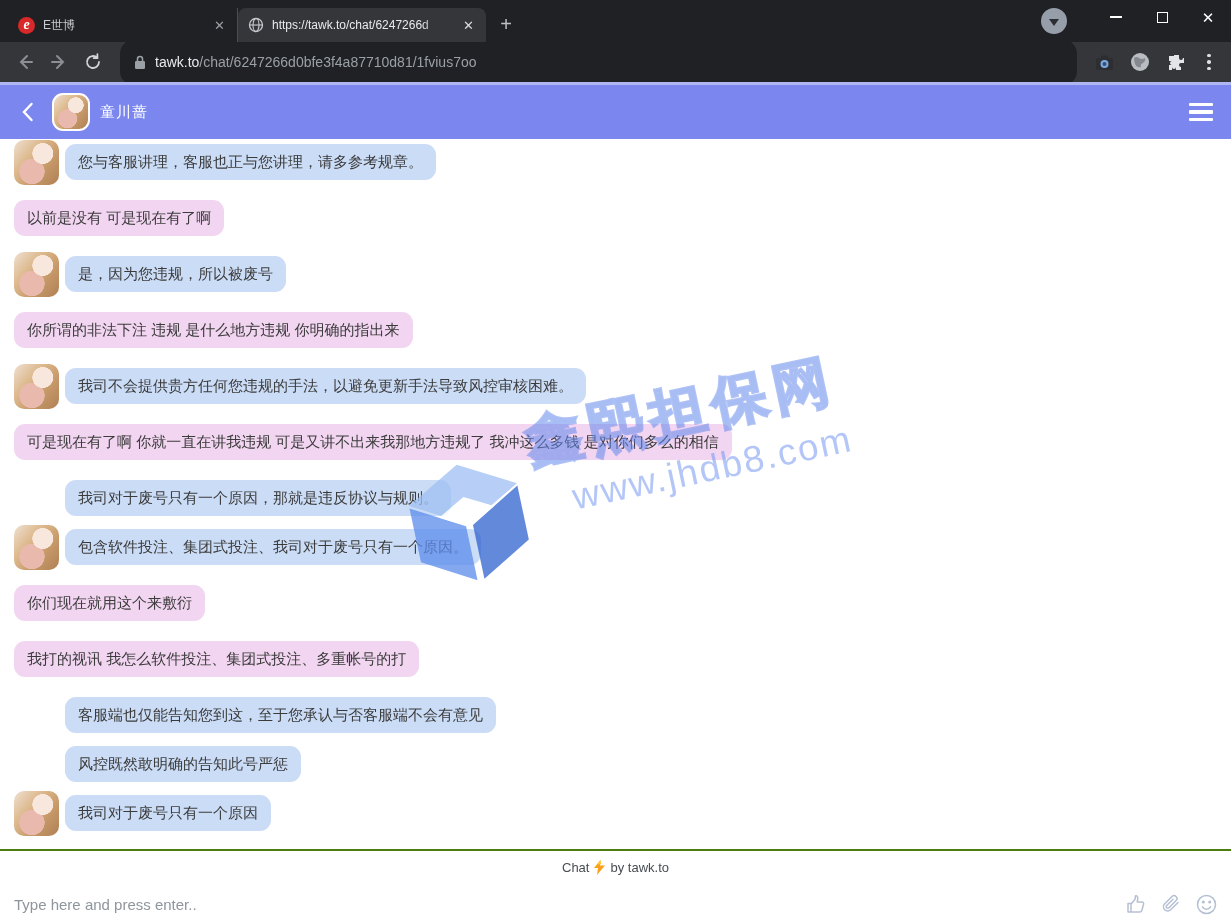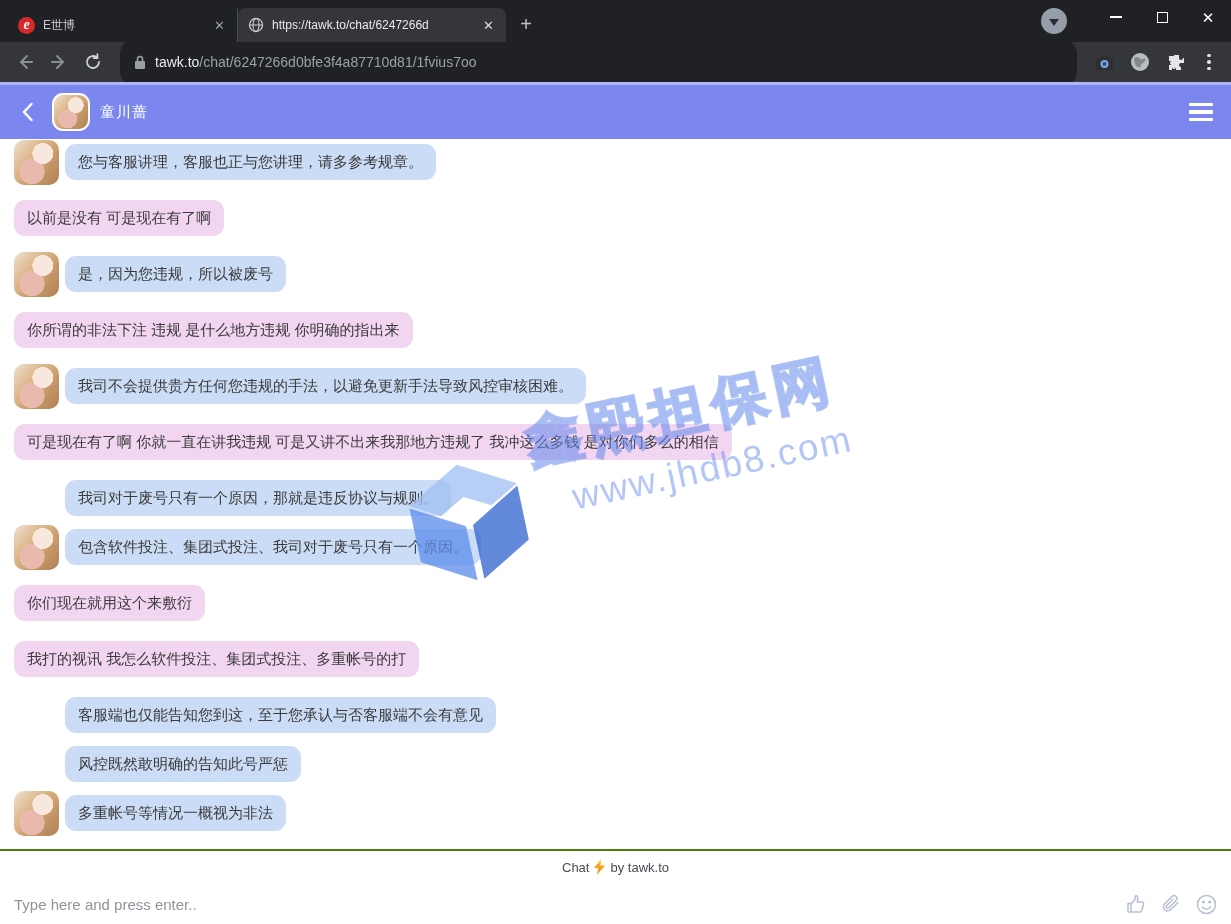--- a/index.html
+++ b/index.html
@@ -4,21 +4,21 @@
 <style>
   * { margin:0; padding:0; box-sizing:border-box; }
   html,body { width:1231px; height:924px; overflow:hidden;
     font-family:"Liberation Sans","DejaVu Sans",sans-serif; }
   .window { width:1231px; height:924px; display:flex; flex-direction:column; background:#fff; }
 
   
   .tabbar { height:42px; background:#202124; display:flex; align-items:flex-end; padding-left:8px; position:relative; }
   .tab { height:34px; display:flex; align-items:center; padding:0 10px; gap:8px; font-size:12px; cursor:default; }
   .tab.inactive { width:230px; color:#c9ccd1; border-right:1px solid #4a4d51; }
-  .tab.active { width:268px; color:#e8eaed; background:#35363a; border-radius:8px 8px 0 0; }
+  .tab.active { width:248px; color:#e8eaed; background:#35363a; border-radius:8px 8px 0 0; }
   .tab-title { flex:1; white-space:nowrap; overflow:hidden;
     -webkit-mask-image:linear-gradient(90deg,#000 82%,transparent); mask-image:linear-gradient(90deg,#000 82%,transparent); }
   .tab-close { color:#9aa0a6; font-size:13px; padding:0 2px; }
   .tab.active .tab-close { color:#dadce0; }
   .favicon-e { width:17px; height:17px; border-radius:50%; background:#d7282a; color:#fff;
     font-family:"Liberation Serif","DejaVu Serif",serif; font-style:italic; font-weight:bold;
     font-size:14px; line-height:16px; text-align:center; flex:none; }
   .newtab { width:28px; height:28px; margin:0 0 3px 6px; color:#bdc1c6; font-size:20px; line-height:26px; text-align:center; border-radius:50%; }
   .tabbar-right { position:absolute; right:0; top:0; height:42px; display:flex; align-items:center; }
   .download-btn { width:26px; height:26px; border-radius:50%; background:#969ea9; margin-right:26px;
@@ -238,21 +238,21 @@
           <div class="row left">
     <div class="avatar avatar-art invisible"></div>
     <div class="bubble">客服端也仅能告知您到这，至于您承认与否客服端不会有意见</div>
   </div>
           <div class="row left grouped">
     <div class="avatar avatar-art invisible"></div>
     <div class="bubble">风控既然敢明确的告知此号严惩</div>
   </div>
           <div class="row left grouped">
     <div class="avatar avatar-art"></div>
-    <div class="bubble">多重帐号等情况一概视为非法</div>
+    <div class="bubble">我司对于废号只有一个原因</div>
   </div>
         </div>
       <div class="watermark">
         <svg class="wm-cube" viewBox="0 0 100 104">
           <polygon points="50,2 97,28 50,54 3,28" fill="#9fc0f3"></polygon>
           <polygon points="3,30 47,55 47,102 3,77" fill="#5c8cec"></polygon>
           <polygon points="97,30 53,55 53,102 97,77" fill="#2f62cf"></polygon>
           <polygon points="50,30 74,43 50,56 26,43" fill="#ffffff"></polygon>
         </svg>
         <div class="wm-texts">

